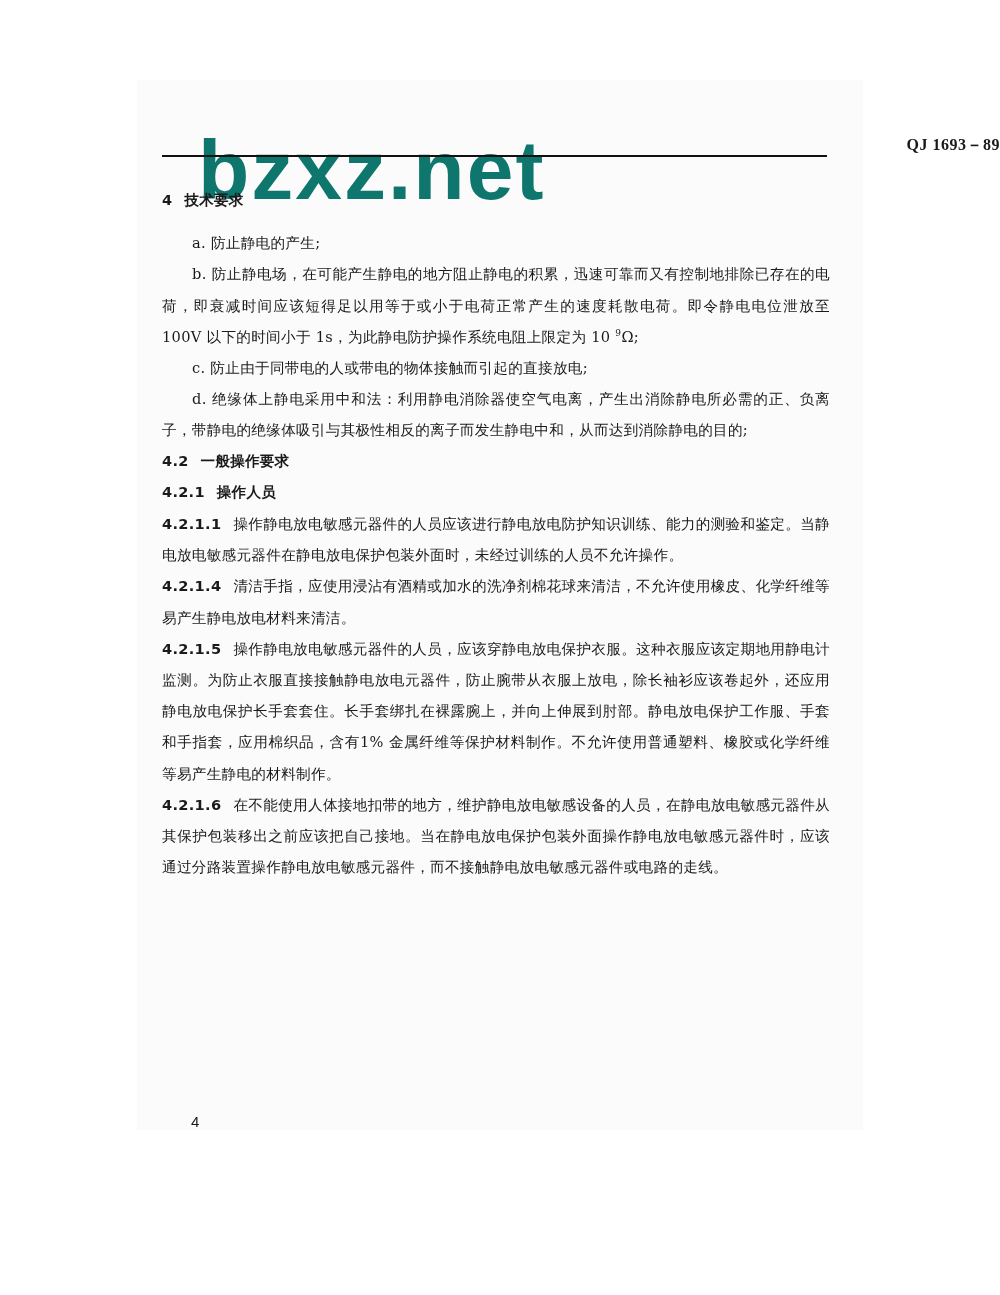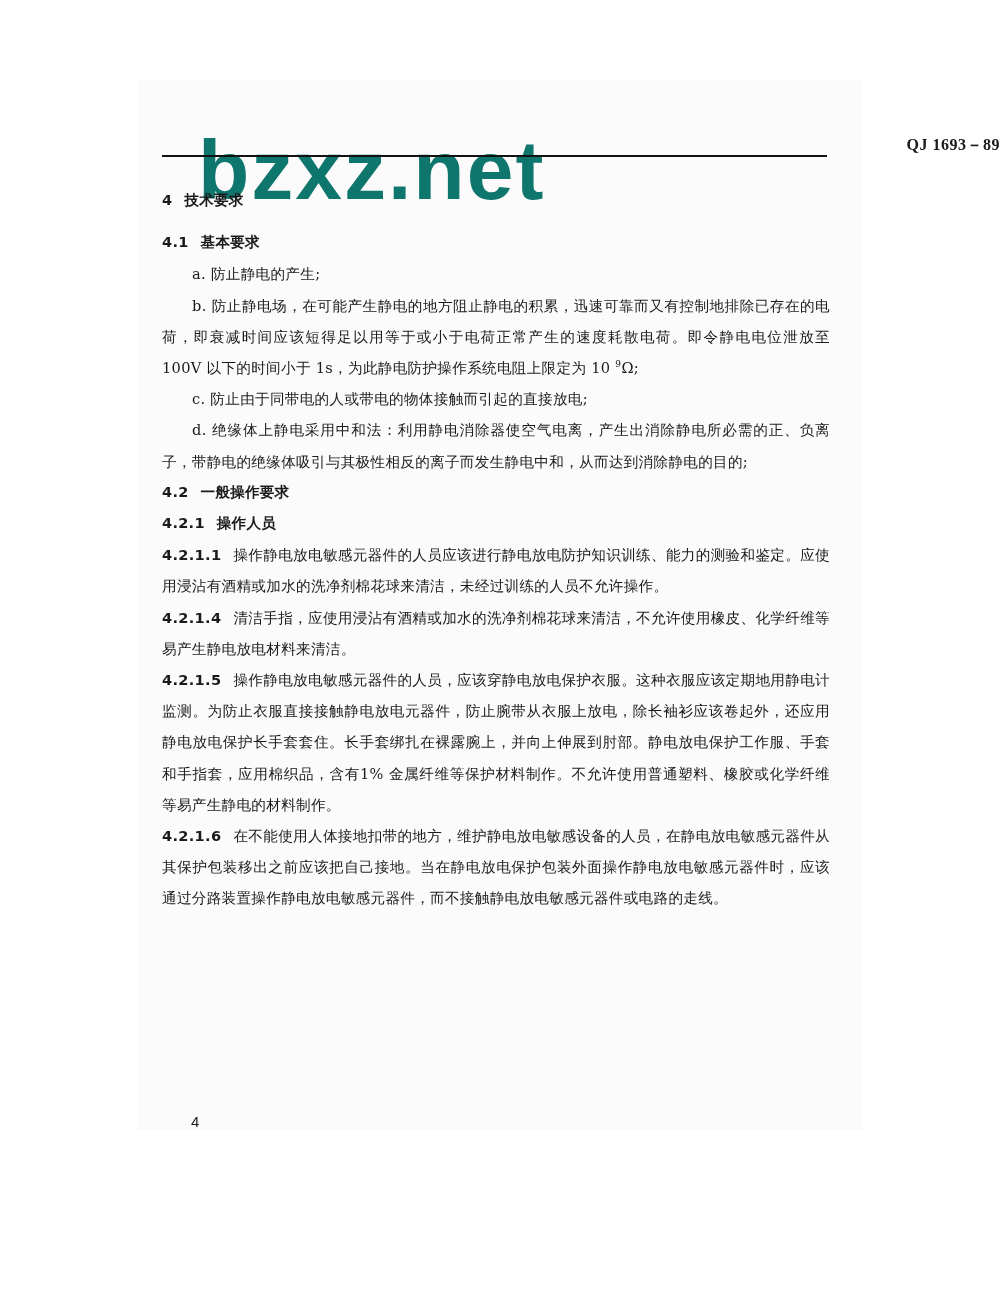--- a/index.html
+++ b/index.html
@@ -45,34 +45,31 @@
 <div class="page"></div>
 <div class="watermark">bzxz.net</div>
 <div class="hdr-code">QJ 1693－89</div>
 <div class="hdr-rule"></div>
 
 <div class="content">
   <p class="h1">
     <span class="num">4</span><span>技术要求</span>
   </p>
 
-  <p class="h2">
-    <span class="num">4.1</span><span>基本要求</span>
-  </p>
   <p class="indent">a. 防止静电的产生;</p>
   <p class="indent"><span>b. 防止静电场，在可能产生静电的地方阻止静电的积累，迅速可靠而又有控制地排除已存在的电荷，即衰减时间应该短得足以用等于或小于电荷正常产生的速度耗散电荷。即令静电电位泄放至 100V 以下的时间小于 1s，为此静电防护操作系统电阻上限定为 10</span> <sup>9</sup><span>Ω;</span></p>
   <p class="indent">c. 防止由于同带电的人或带电的物体接触而引起的直接放电;</p>
   <p class="indent">d. 绝缘体上静电采用中和法：利用静电消除器使空气电离，产生出消除静电所必需的正、负离子，带静电的绝缘体吸引与其极性相反的离子而发生静电中和，从而达到消除静电的目的;</p>
 
   <p class="h2">
     <span class="num">4.2</span><span>一般操作要求</span>
   </p>
   <p class="h2">
     <span class="num">4.2.1</span><span>操作人员</span>
   </p>
 
-  <p><span class="num">4.2.1.1</span><span>操作静电放电敏感元器件的人员应该进行静电放电防护知识训练、能力的测验和鉴定。应使用浸沾有酒精或加水的洗净剂棉花球来清洁，未经过训练的人员不允许操作。</span></p>
+  <p><span class="num">4.2.1.1</span><span>操作静电放电敏感元器件的人员应该进行静电放电防护知识训练、能力的测验和鉴定。当静电放电敏感元器件在静电放电保护包装外面时，未经过训练的人员不允许操作。</span></p>
   <p><span class="num">4.2.1.4</span><span>清洁手指，应使用浸沾有酒精或加水的洗净剂棉花球来清洁，不允许使用橡皮、化学纤维等易产生静电放电材料来清洁。</span></p>
   <p><span class="num">4.2.1.5</span><span>操作静电放电敏感元器件的人员，应该穿静电放电保护衣服。这种衣服应该定期地用静电计监测。为防止衣服直接接触静电放电元器件，防止腕带从衣服上放电，除长袖衫应该卷起外，还应用静电放电保护长手套套住。长手套绑扎在裸露腕上，并向上伸展到肘部。静电放电保护工作服、手套和手指套，应用棉织品，含有1% 金属纤维等保护材料制作。不允许使用普通塑料、橡胶或化学纤维等易产生静电的材料制作。</span></p>
   <p><span class="num">4.2.1.6</span><span>在不能使用人体接地扣带的地方，维护静电放电敏感设备的人员，在静电放电敏感元器件从其保护包装移出之前应该把自己接地。当在静电放电保护包装外面操作静电放电敏感元器件时，应该通过分路装置操作静电放电敏感元器件，而不接触静电放电敏感元器件或电路的走线。</span></p>
 </div>
 
 <div class="page-no">4</div>
 
 </body></html>

